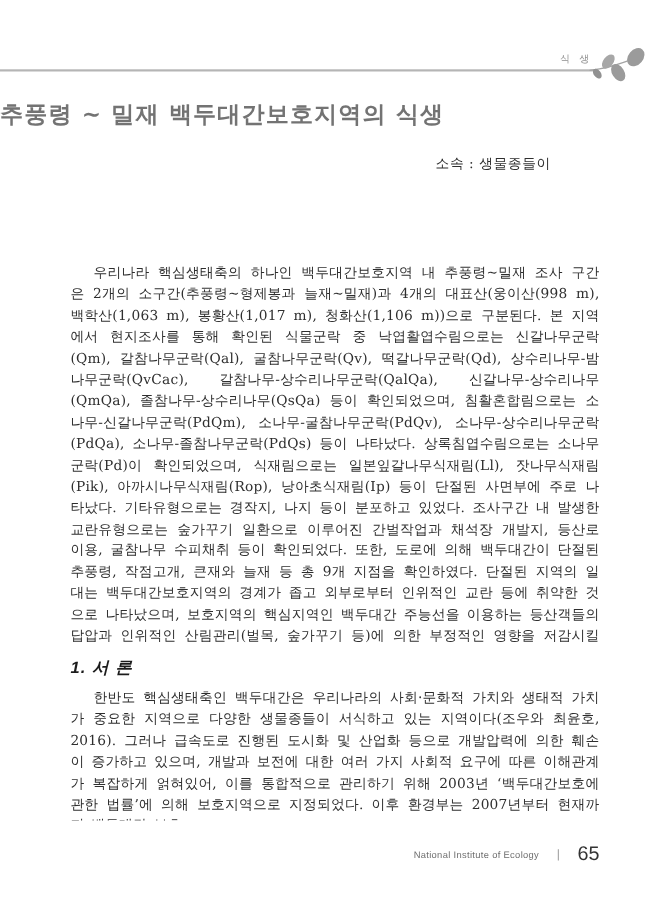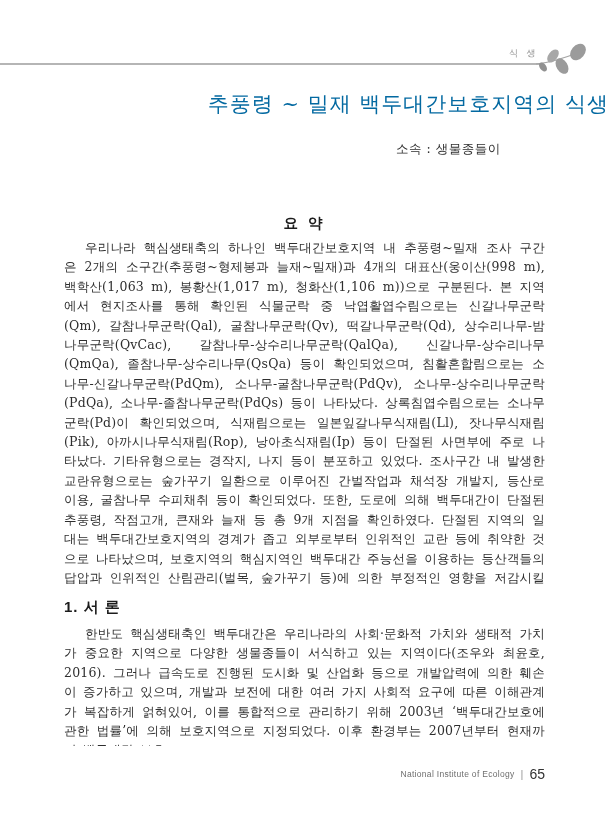--- a/index.html
+++ b/index.html
@@ -29,23 +29,23 @@
     background: #b5b5b5;
   }
   .leaf-ornament {
     position: absolute; top: 42px; left: 534px;
     width: 60px; height: 40px;
   }
 
   
   .title {
     position: absolute; top: 90px; left: 0; right: 0;
-    margin: 0; text-align: right;
-    font-size: 21px; font-weight: 400; letter-spacing: 1px;
-    color: #0369a1;
+    margin: 0; text-align: left;
+    font-size: 21px; font-weight: 700; letter-spacing: 1px;
+    color: #737373;
   }
   .authors {
     position: absolute; top: 138px; left: 396px;
     font-size: 12.5px; line-height: 21px; color: #2e2e2e;
     letter-spacing: 0.5px;
   }
   .author-row { white-space: nowrap; }
 
   
   .abstract-heading {
@@ -67,35 +67,36 @@
     width: 481px; max-height: 352px; overflow: hidden;
   }
 
   
   .section-heading {
     position: absolute; top: 598px; left: 64px;
     margin: 0;
     font-family: "Liberation Sans", "DejaVu Sans", sans-serif;
     font-size: 15px; font-weight: 700; letter-spacing: 1px;
     color: #1c1c1c;
+    font-style: italic;
   }
   .intro-body {
     position: absolute; top: 624px; left: 64px;
     width: 481px; max-height: 122px; overflow: hidden;
   }
 
   
   .footer {
     position: absolute; top: 766px; right: 64px;
-    display: flex; align-items: center; gap: 6px;
+    display: flex; align-items: center; gap: 16px;
     font-family: "Liberation Sans", "DejaVu Sans", sans-serif;
   }
   .footer-org { font-size: 8.5px; color: #6e6e6e; letter-spacing: 0.3px; }
   .footer-sep { font-size: 11px; color: #9a9a9a; }
-  .footer-page { font-size: 14px; color: #333333; }
+  .footer-page { font-size: 18px; color: #333333; }
 </style>
 </head>
 <body>
 
 <div class="page">
 
   <span class="header-label">식 생</span>
   <div class="header-rule"></div>
   <svg class="leaf-ornament" viewBox="0 0 60 40" xmlns="http://www.w3.org/2000/svg">
     <path d="M2 22 C 14 21, 28 17, 46 10" fill="none" stroke-width="1.2" stroke="#a5a5a5"></path>
@@ -106,21 +107,20 @@
   </svg>
 
   <h1 class="title">추풍령 ~ 밀재 백두대간보호지역의 식생</h1>
 
   <div class="authors">
     <div class="author-row">
       <span>소속</span><span> : </span><span>생물종들이</span>
     </div>
   </div>
 
-  <h2 class="abstract-heading">요 약</h2>
   <p class="body-text abstract-body">우리나라 핵심생태축의 하나인 백두대간보호지역 내 추풍령~밀재 조사 구간은 2개의 소구간(추풍령~형제봉과 늘재~밀재)과 4개의 대표산(웅이산(998 m), 백학산(1,063 m), 봉황산(1,017 m), 청화산(1,106 m))으로 구분된다. 본 지역에서 현지조사를 통해 확인된 식물군락 중 낙엽활엽수림으로는 신갈나무군락(Qm), 갈참나무군락(Qal), 굴참나무군락(Qv), 떡갈나무군락(Qd), 상수리나무-밤나무군락(QvCac), 갈참나무-상수리나무군락(QalQa), 신갈나무-상수리나무(QmQa), 졸참나무-상수리나무(QsQa) 등이 확인되었으며, 침활혼합림으로는 소나무-신갈나무군락(PdQm), 소나무-굴참나무군락(PdQv), 소나무-상수리나무군락(PdQa), 소나무-졸참나무군락(PdQs) 등이 나타났다. 상록침엽수림으로는 소나무군락(Pd)이 확인되었으며, 식재림으로는 일본잎갈나무식재림(Ll), 잣나무식재림(Pik), 아까시나무식재림(Rop), 낭아초식재림(Ip) 등이 단절된 사면부에 주로 나타났다. 기타유형으로는 경작지, 나지 등이 분포하고 있었다. 조사구간 내 발생한 교란유형으로는 숲가꾸기 일환으로 이루어진 간벌작업과 채석장 개발지, 등산로 이용, 굴참나무 수피채취 등이 확인되었다. 또한, 도로에 의해 백두대간이 단절된 추풍령, 작점고개, 큰재와 늘재 등 총 9개 지점을 확인하였다. 단절된 지역의 일대는 백두대간보호지역의 경계가 좁고 외부로부터 인위적인 교란 등에 취약한 것으로 나타났으며, 보호지역의 핵심지역인 백두대간 주능선을 이용하는 등산객들의 답압과 인위적인 산림관리(벌목, 숲가꾸기 등)에 의한 부정적인 영향을 저감시킬 수 있는 관리방안이 필요하다.</p>
 
   <h2 class="section-heading">1. 서 론</h2>
   <p class="body-text intro-body">한반도 핵심생태축인 백두대간은 우리나라의 사회·문화적 가치와 생태적 가치가 중요한 지역으로 다양한 생물종들이 서식하고 있는 지역이다(조우와 최윤호, 2016). 그러나 급속도로 진행된 도시화 및 산업화 등으로 개발압력에 의한 훼손이 증가하고 있으며, 개발과 보전에 대한 여러 가지 사회적 요구에 따른 이해관계가 복잡하게 얽혀있어, 이를 통합적으로 관리하기 위해 2003년 ‘백두대간보호에 관한 법률’에 의해 보호지역으로 지정되었다. 이후 환경부는 2007년부터 현재까지 백두대간 보호</p>
 
   <div class="footer">
     <span class="footer-org">National Institute of Ecology</span>
     <span class="footer-sep">|</span>
     <span class="footer-page">65</span>
   </div>

